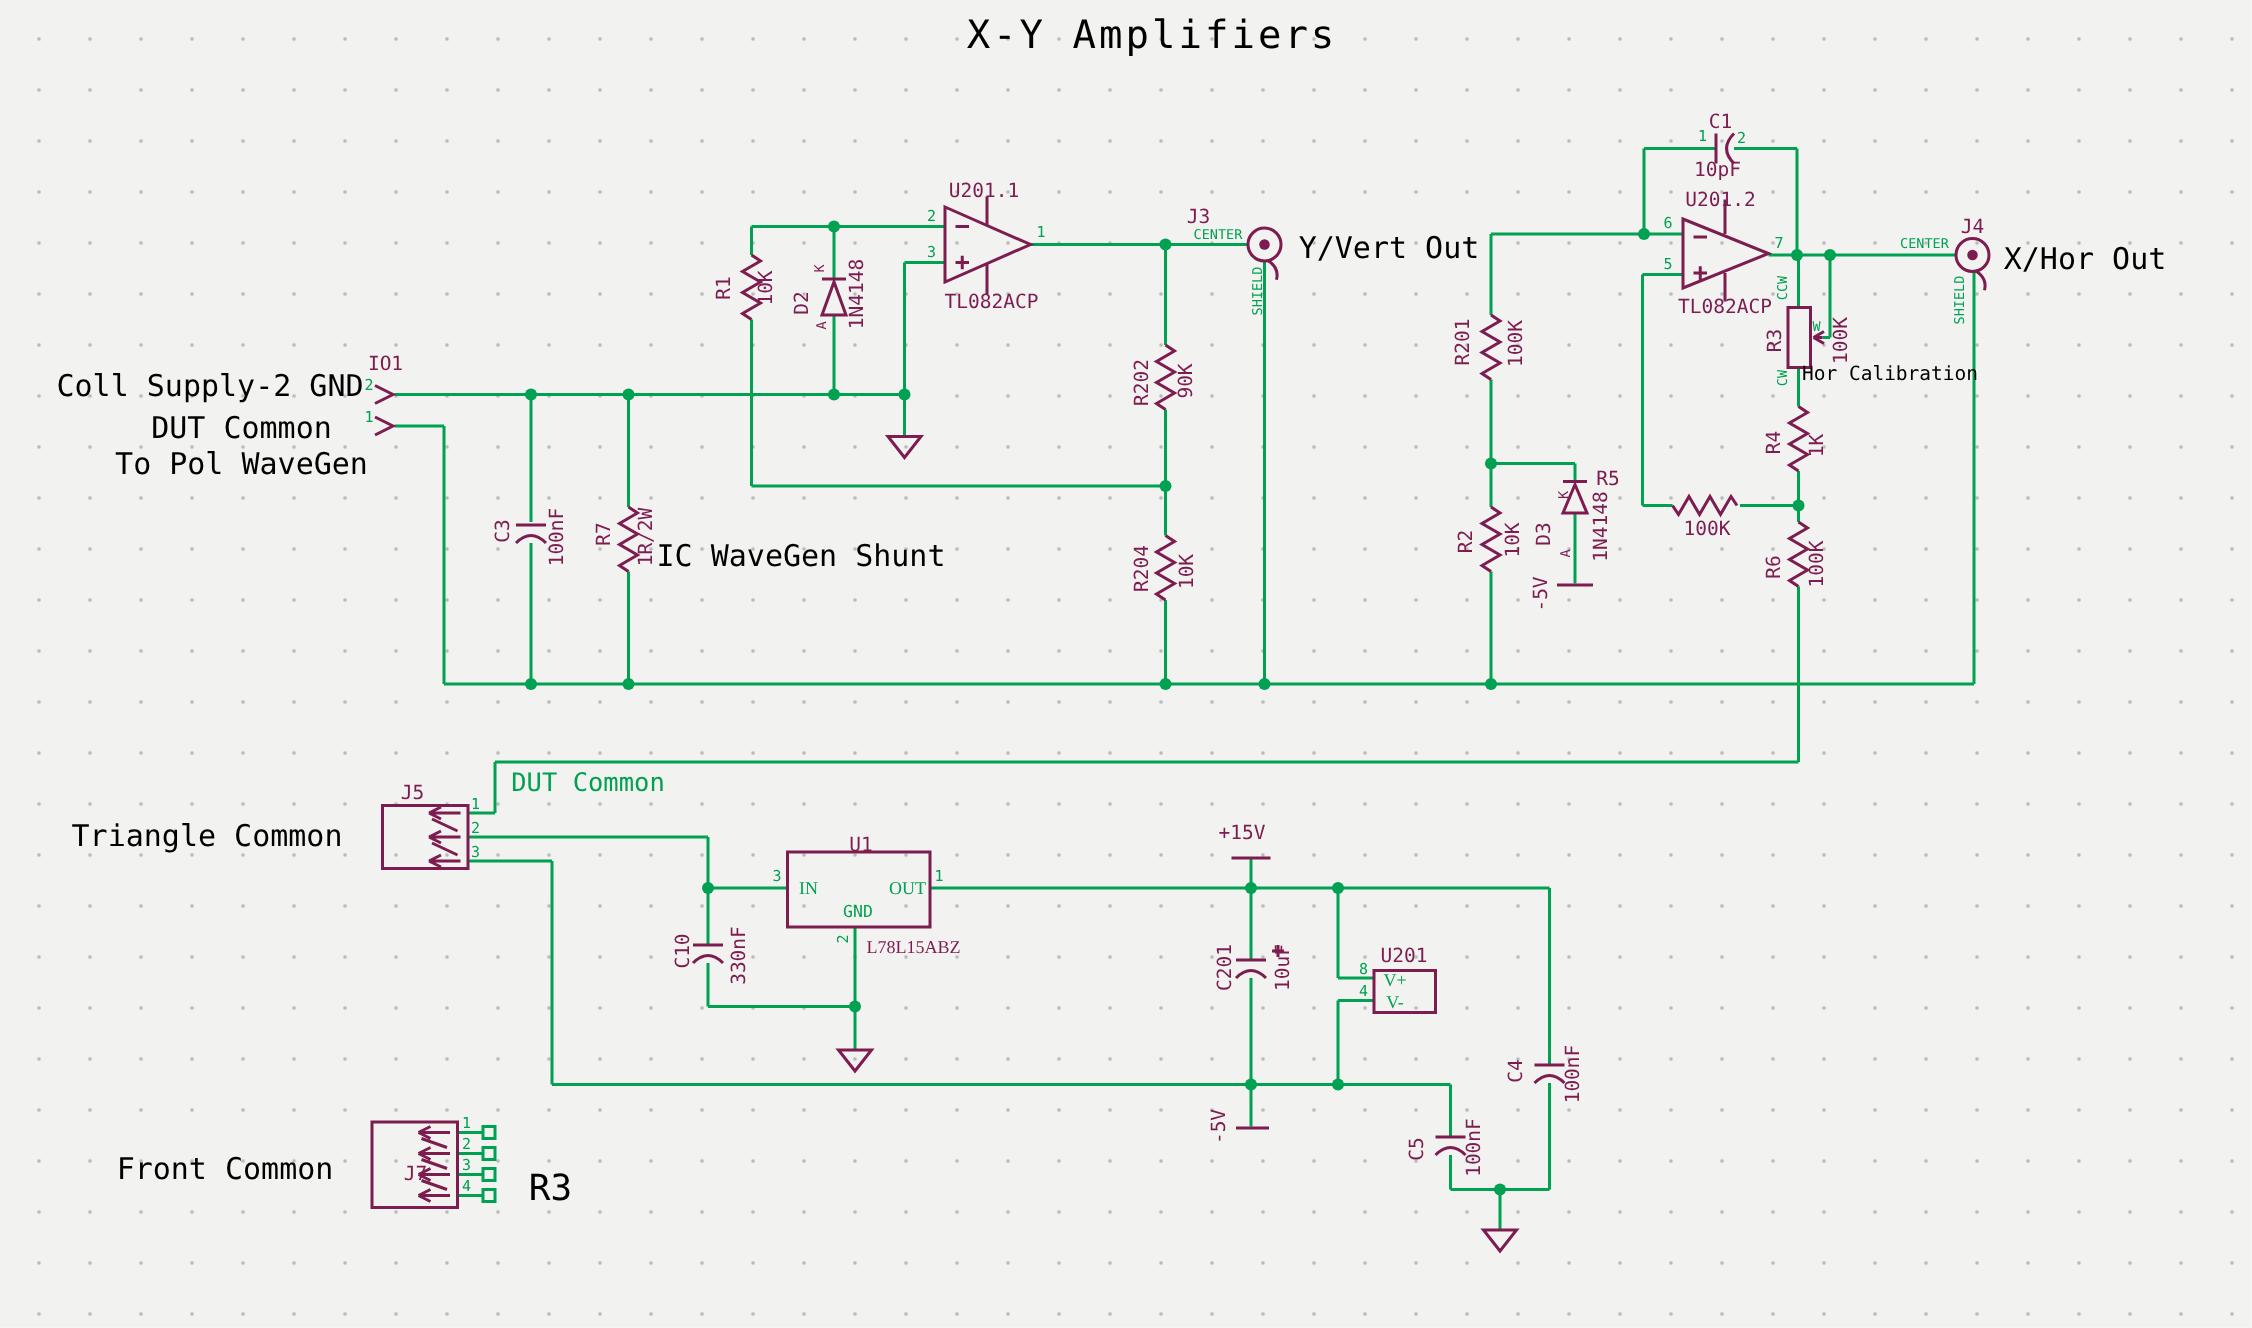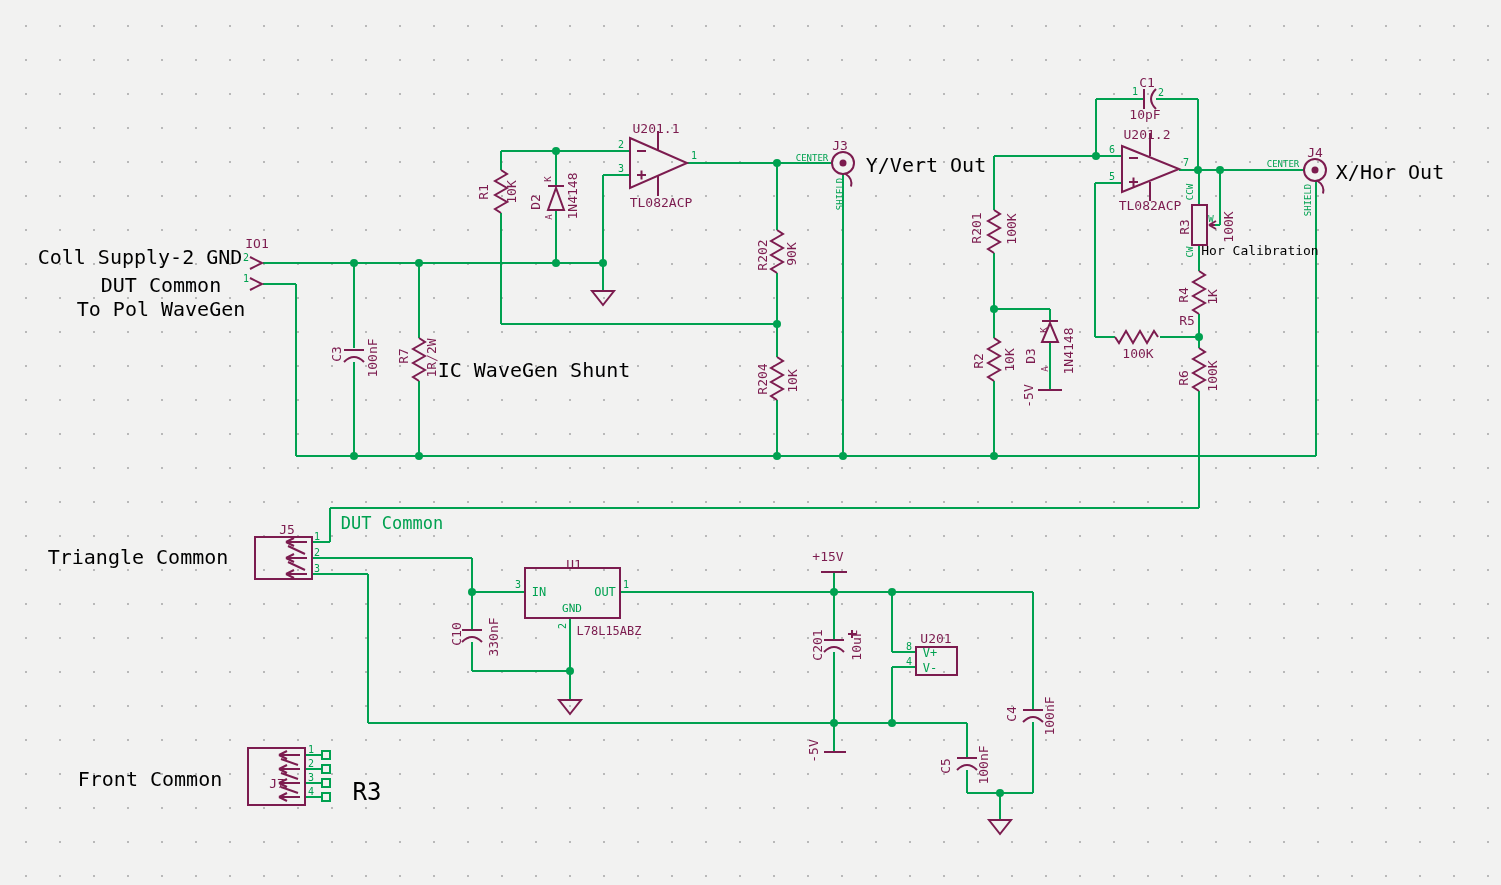--- a/index.html
+++ b/index.html
@@ -16,21 +16,21 @@
   .jd{fill:#00a150;stroke:none;}
   .sf{fill:#7c1c4f;stroke:none;}
   .gsq{stroke:#00a150;stroke-width:2;fill:none;}
   .lbl{position:absolute;transform:translate(-50%,-50%);white-space:nowrap;
        font-size:13px;line-height:1;z-index:2;}
   .rot{transform:translate(-50%,-50%) rotate(-90deg);}
   .k{color:#000000;}
   .m{color:#7c1c4f;}
   .g{color:#00a150;}
   .s9{font-size:9px;}  .s10{font-size:10px;} .s11{font-size:11px;}
-  .s12{font-size:12px;} .s13{font-size:13px;} .s17{font-size:17px;}
+  .s12{font-size:12px;font-family:Liberation Serif, serif;} .s13{font-size:13px;} .s17{font-size:17px;}
   .s20{font-size:20px;} .s24{font-size:24px;}
   .s26{font-size:26px;letter-spacing:2px;}
 </style>
 </head>
 <body>
 
 <div id="sheet">
 
 <svg id="geom" width="1501" height="885" viewBox="0 0 1501 885">
 
@@ -214,20 +214,21 @@
     <rect class="gsq" x="322" y="751" width="8" height="8"></rect>
     <rect class="gsq" x="322" y="765" width="8" height="8"></rect>
     <rect class="gsq" x="322" y="779" width="8" height="8"></rect>
     <rect class="gsq" x="322" y="793" width="8" height="8"></rect>
   </g>
   <g>
     <path class="s" d="M250 257 L262 263 L250 269 M250 278 L262 284 L250 290"></path>
   </g>
 </svg>
 
+<span class="lbl k s26" style="left:768px;top:24px">X-Y Amplifiers</span>
 <span class="lbl k s20" style="left:140px;top:257px">Coll Supply-2 GND</span>
 <span class="lbl k s20" style="left:161px;top:285px">DUT Common</span>
 <span class="lbl k s20" style="left:161px;top:309px">To Pol WaveGen</span>
 <span class="lbl k s20" style="left:534px;top:370px">IC WaveGen Shunt</span>
 <span class="lbl k s20" style="left:926px;top:165px">Y/Vert Out</span>
 <span class="lbl k s20" style="left:1390px;top:172px">X/Hor Out</span>
 <span class="lbl k s20" style="left:138px;top:557px">Triangle Common</span>
 <span class="lbl k s20" style="left:150px;top:779px">Front Common</span>
 <span class="lbl k s24" style="left:367px;top:792px">R3</span>
 <span class="lbl k s13" style="left:1260px;top:250px">Hor Calibration</span>
@@ -262,23 +263,23 @@
 <span class="lbl g s10 rot" style="left:563px;top:626px">2</span>
 <span class="lbl g s12" style="left:930px;top:653px">V+</span>
 <span class="lbl g s12" style="left:930px;top:668px">V-</span>
 <span class="lbl g s10" style="left:909px;top:647px">8</span>
 <span class="lbl g s10" style="left:909px;top:662px">4</span>
 <span class="lbl g s9 rot" style="left:1190px;top:192px">CCW</span>
 <span class="lbl g s9 rot" style="left:1190px;top:252px">CW</span>
 <span class="lbl g s9" style="left:1211px;top:219px">W</span>
 
 <span class="lbl m" style="left:257px;top:243px">IO1</span>
-<span class="lbl m" style="left:840px;top:145px">J3</span>
+<span class="lbl m" style="left:799px;top:145px">J3</span>
 <span class="lbl m" style="left:1315px;top:152px">J4</span>
-<span class="lbl m" style="left:287px;top:529px">J5</span>
+<span class="lbl m" style="left:275px;top:529px">J5</span>
 <span class="lbl m" style="left:277px;top:783px">J7</span>
 <span class="lbl m" style="left:656px;top:128px">U201.1</span>
 <span class="lbl m" style="left:661px;top:202px">TL082ACP</span>
 <span class="lbl m" style="left:1147px;top:134px">U201.2</span>
 <span class="lbl m" style="left:1150px;top:205px">TL082ACP</span>
 <span class="lbl m" style="left:1147px;top:82px">C1</span>
 <span class="lbl m" style="left:1145px;top:114px">10pF</span>
 <span class="lbl m rot" style="left:483px;top:192px">R1</span>
 <span class="lbl m rot" style="left:511px;top:192px">10K</span>
 <span class="lbl m rot" style="left:535px;top:202px">D2</span>
@@ -295,21 +296,21 @@
 <span class="lbl m rot" style="left:431px;top:358px">1R/2W</span>
 <span class="lbl m rot" style="left:976px;top:228px">R201</span>
 <span class="lbl m rot" style="left:1011px;top:229px">100K</span>
 <span class="lbl m rot" style="left:978px;top:361px">R2</span>
 <span class="lbl m rot" style="left:1009px;top:360px">10K</span>
 <span class="lbl m rot" style="left:1030px;top:356px">D3</span>
 <span class="lbl m rot" style="left:1068px;top:351px">1N4148</span>
 <span class="lbl m s9 rot" style="left:1044px;top:330px">K</span>
 <span class="lbl m s9 rot" style="left:1045px;top:369px">A</span>
 <span class="lbl m rot" style="left:1028px;top:396px">-5V</span>
-<span class="lbl m" style="left:1187px;top:320px">R5</span>
+<span class="lbl m" style="left:1072px;top:320px">R5</span>
 <span class="lbl m" style="left:1138px;top:353px">100K</span>
 <span class="lbl m rot" style="left:1183px;top:295px">R4</span>
 <span class="lbl m rot" style="left:1212px;top:297px">1K</span>
 <span class="lbl m rot" style="left:1183px;top:378px">R6</span>
 <span class="lbl m rot" style="left:1212px;top:376px">100K</span>
 <span class="lbl m rot" style="left:1184px;top:227px">R3</span>
 <span class="lbl m rot" style="left:1228px;top:227px">100K</span>
 <span class="lbl m" style="left:828px;top:556px">+15V</span>
 <span class="lbl m rot" style="left:817px;top:645px">C201</span>
 <span class="lbl m rot" style="left:856px;top:645px">10uF</span>

